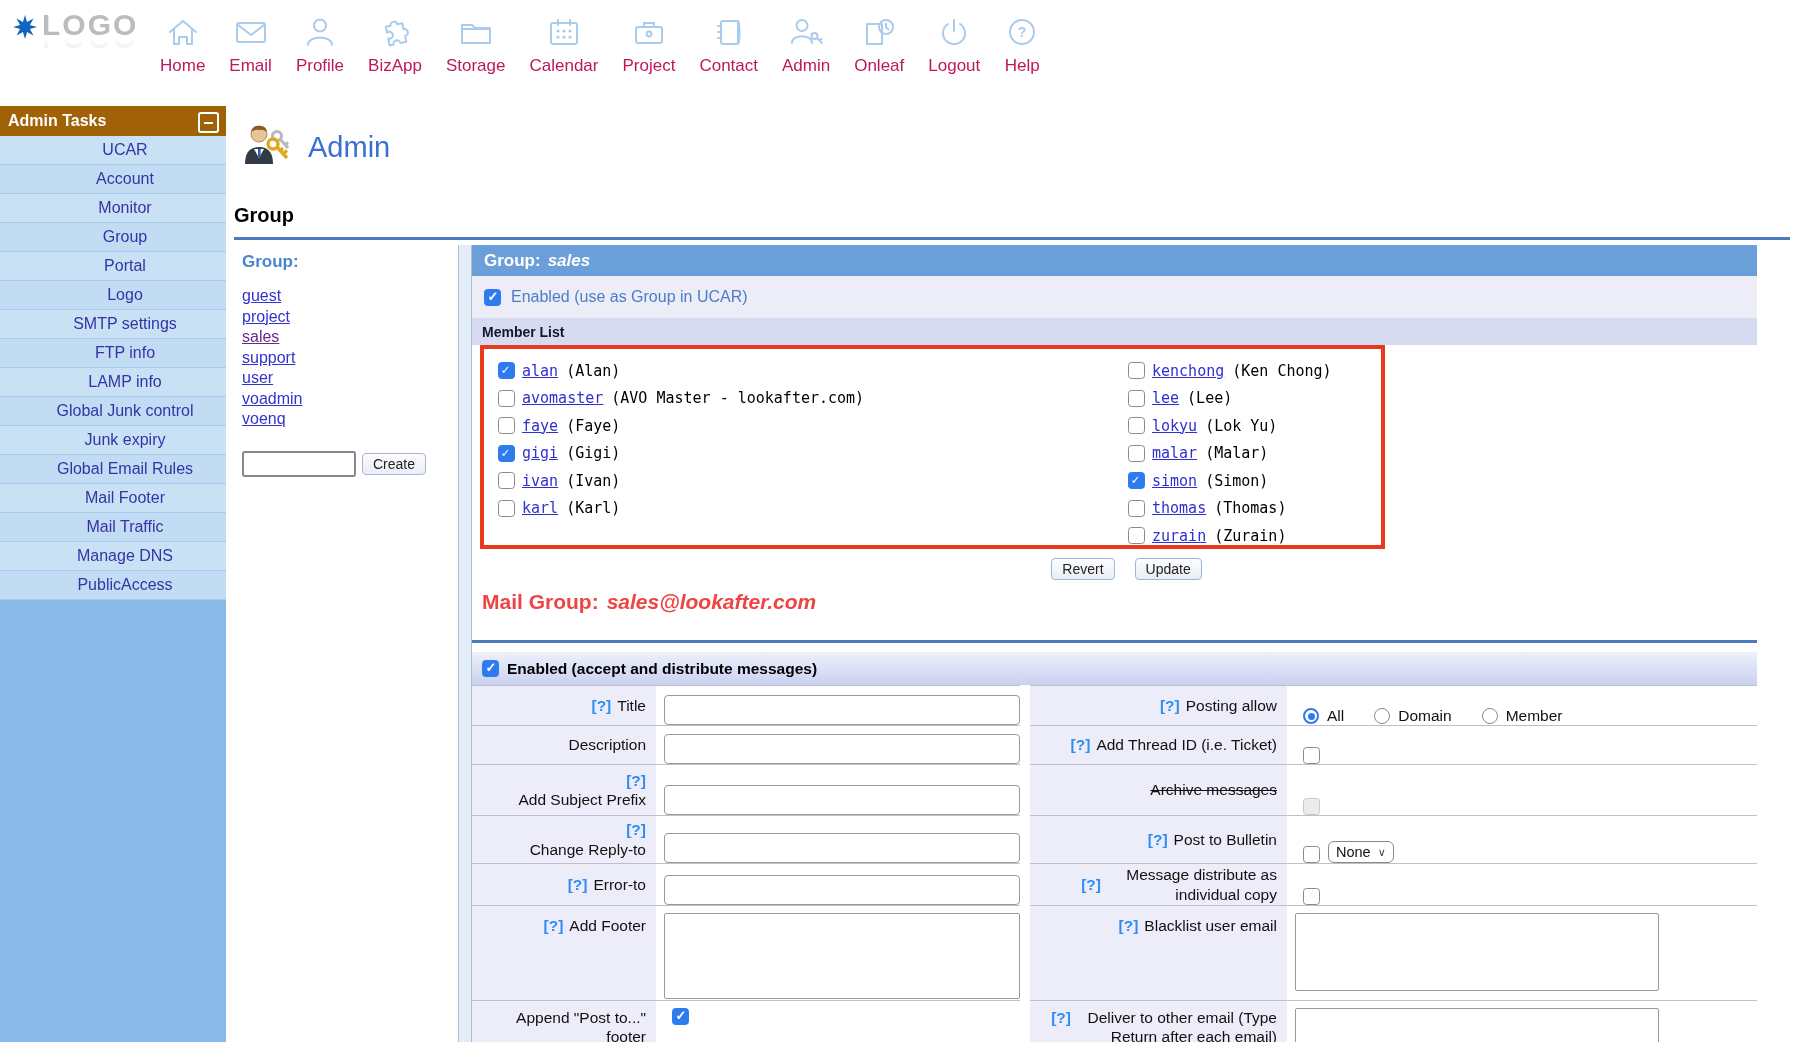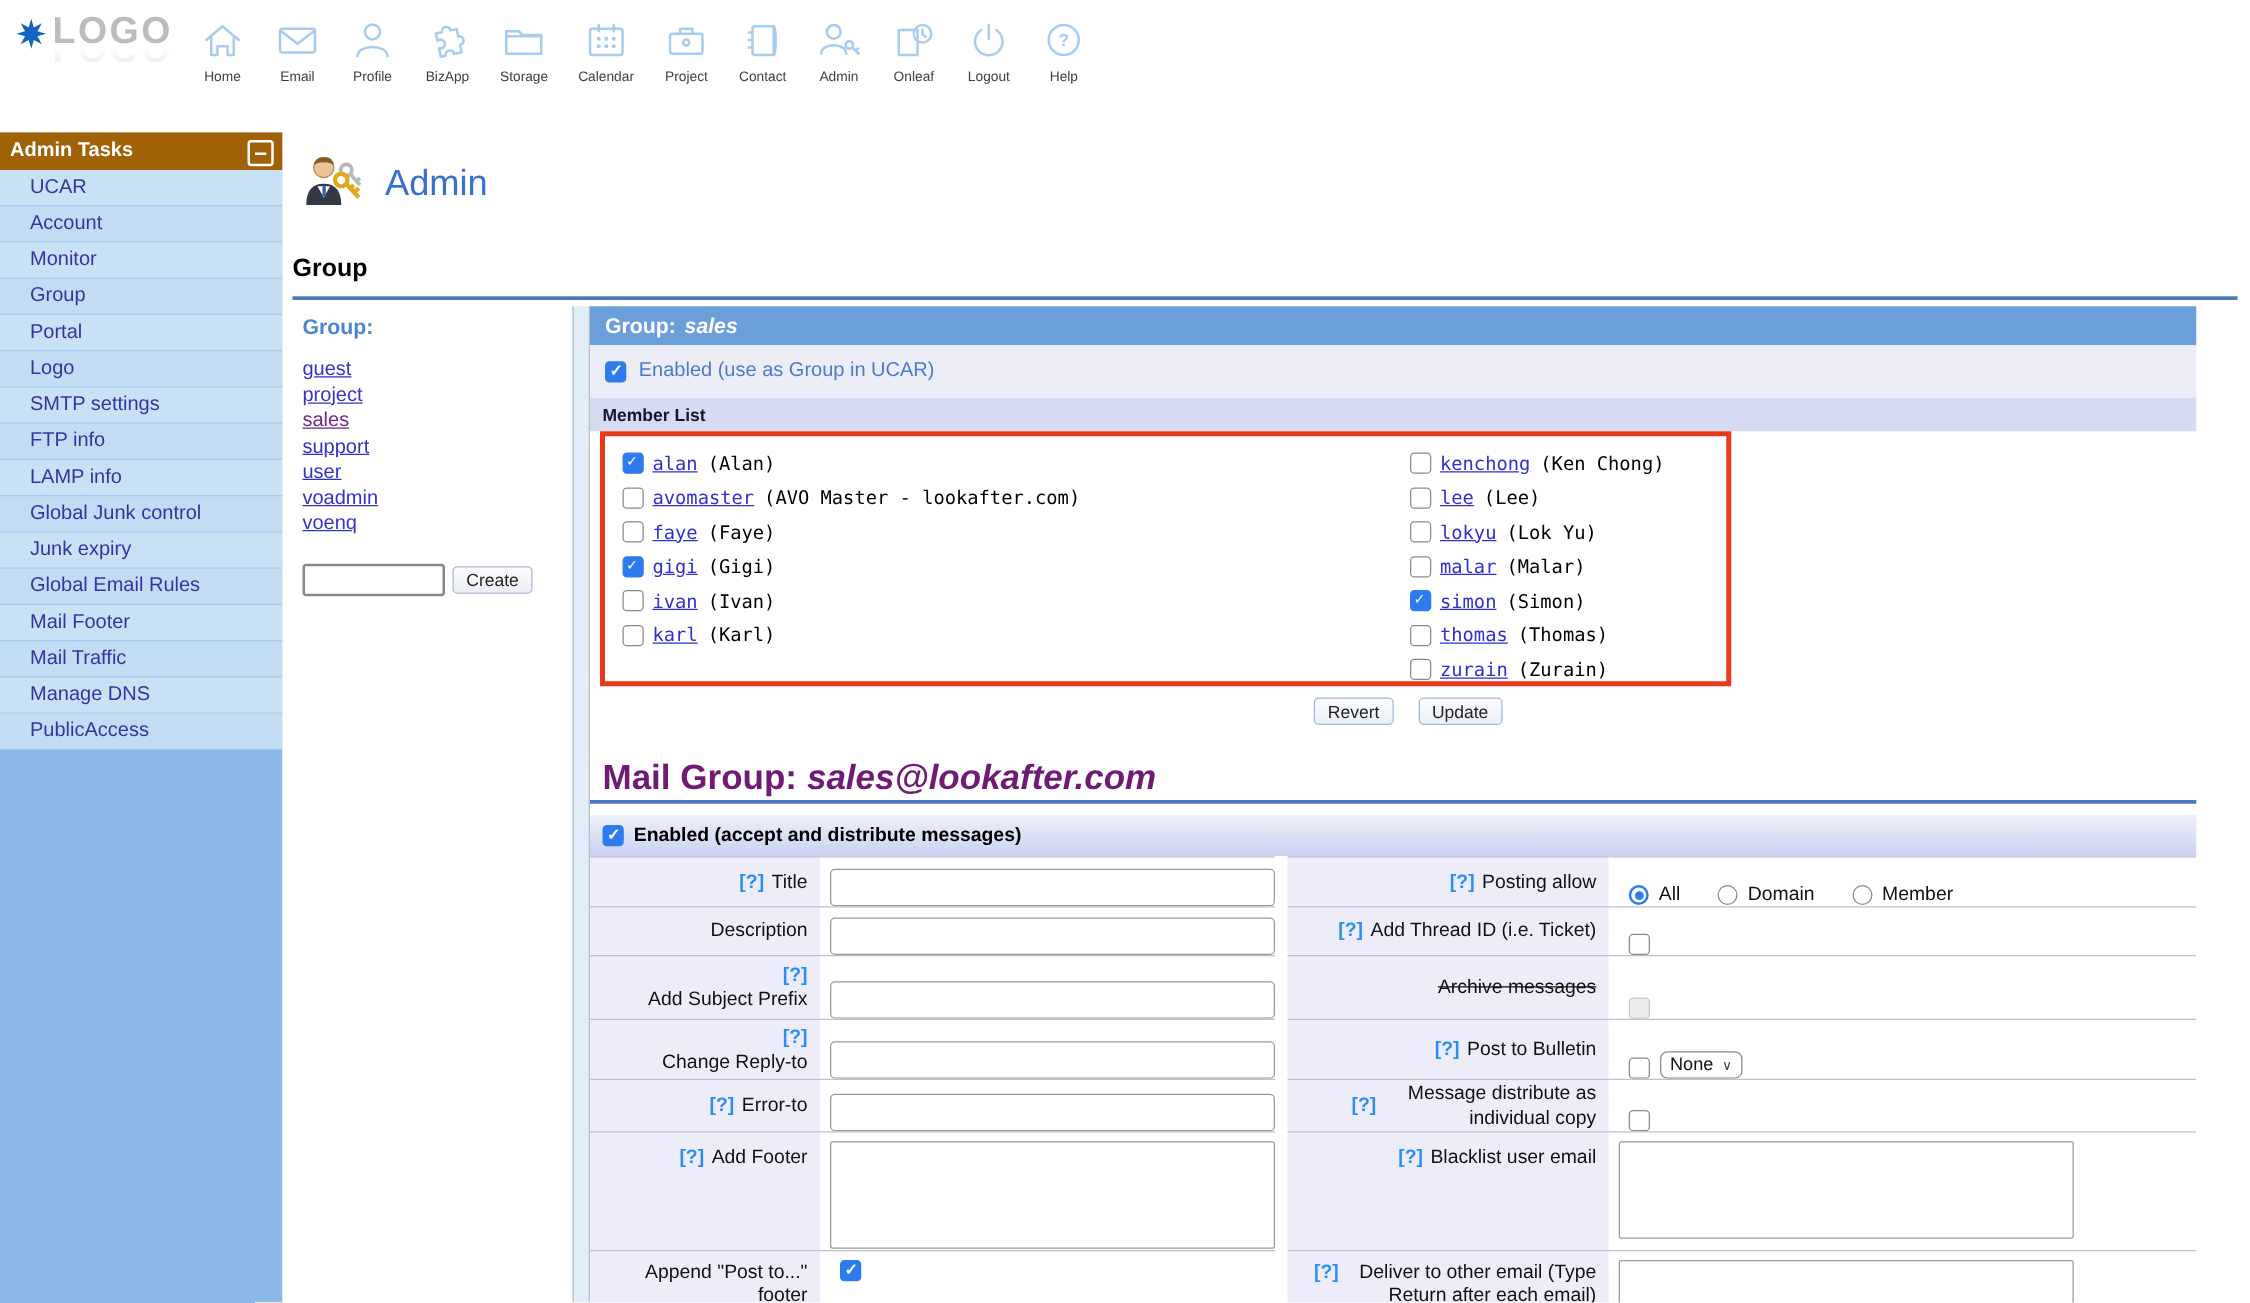--- a/index.html
+++ b/index.html
@@ -11,31 +11,31 @@
   .logo{position:absolute;left:42px;top:10px;line-height:1;}
   .logo-main{font-weight:bold;font-size:30px;letter-spacing:2px;color:#bcbcbc;}
   .logo-refl{font-weight:bold;font-size:30px;letter-spacing:2px;color:#cfcfcf;
      transform:scaleY(-1);opacity:.45;height:15px;overflow:hidden;margin-top:-2px;
      -webkit-mask-image:linear-gradient(to top,transparent 5%,#000 95%);
      mask-image:linear-gradient(to top,transparent 5%,#000 95%);}
   .nav{position:absolute;left:148px;top:12px;display:flex;align-items:flex-end;}
   .nav-item{display:flex;flex-direction:column;align-items:center;justify-content:flex-end;
      padding:0 12px;cursor:pointer;}
   .nav-item .nicon{height:40px;display:flex;align-items:center;}
-  .nav-item .nlabel{font-size:11px;color:#404040;margin-top:4px;}
+  .nav-item .nlabel{font-size:17px;color:#be185d;margin-top:4px;}
   .nicon svg{stroke:#a9cbee;fill:none;stroke-width:2;stroke-linecap:round;stroke-linejoin:round;}
   
   .sidebar{position:absolute;left:0;top:106px;width:226px;bottom:0;background:#8ab9e8;}
   .sb-head{height:30px;background:#a16207;color:#fff;font-weight:bold;font-size:16px;
      display:flex;align-items:center;padding:0 8px;position:relative;}
   .sb-collapse{position:absolute;right:7px;top:6px;width:17px;height:17px;border:2px solid #fff;
      border-radius:3px;display:flex;align-items:center;justify-content:center;cursor:pointer;}
   .sb-collapse::after{content:"";width:9px;height:2px;background:#fff;}
   .sb-item{height:28px;border-bottom:1px solid #a5cbec;display:flex;align-items:center;
-     padding-left:24px;font-size:16px;color:#3434a6;background:#c9e1f5;cursor:pointer;}
+     padding-left:24px;font-size:16px;color:#3434a6;background:#c9e1f5;cursor:pointer;justify-content:center;}
   .sb-item:nth-child(odd){background:#c2dcf3;}
   
   .main{position:absolute;left:226px;top:106px;width:1574px;bottom:0;background:#fff;}
   .admin-hd{position:absolute;left:16px;top:16px;display:flex;align-items:center;}
   .admin-hd .atitle{font-size:29px;color:#3a6fd2;margin-left:16px;}
   .sec-title{position:absolute;left:8px;top:98px;font-size:20px;font-weight:bold;color:#000;}
   .hdivider{position:absolute;left:8px;top:131px;width:1556px;height:3px;background:#4a7ab8;}
   .vstrip{position:absolute;left:232px;top:139px;width:12px;bottom:0;background:#e2edfa;
      border-left:1px solid #b9bdc6;border-right:1px solid #b9bdc6;}
   
@@ -73,21 +73,21 @@
       box-sizing:border-box;flex:none;cursor:pointer;}
   .cb.on{background:#2e7bf0;border-color:#2e7bf0;position:relative;}
   .cb.on::after{content:"✓";position:absolute;left:2.5px;top:-1px;color:#fff;font-size:13px;font-weight:bold;}
   .cb.dis{background:#ececec;border-color:#c8c8c8;cursor:default;}
   .radio{width:16px;height:16px;border:1.5px solid #8a8a8a;border-radius:50%;background:#fff;
       box-sizing:border-box;flex:none;cursor:pointer;}
   .radio.on{border:2px solid #2e7bf0;position:relative;}
   .radio.on::after{content:"";position:absolute;left:2.5px;top:2.5px;width:7px;height:7px;
       border-radius:50%;background:#2e7bf0;}
   .btnrow{position:absolute;left:12px;top:452px;width:1285px;display:flex;justify-content:center;gap:20px;}
-  .mg-head{position:absolute;left:10px;top:500px;font-size:28px;font-weight:bold;color:#701a75;}
+  .mg-head{position:absolute;left:10px;top:484px;font-size:21px;font-weight:bold;color:#ef4444;}
   .mg-head .email{font-style:italic;margin-left:8px;}
   .mg-div{position:absolute;left:0;top:534px;width:1285px;height:3px;background:#4a7ab8;}
   .mg-en{position:absolute;left:0;top:546px;width:1285px;height:33px;
      background:linear-gradient(#eef1fb,#c9d1f0);display:flex;align-items:center;
      padding-left:10px;box-sizing:border-box;font-weight:bold;font-size:15.5px;color:#000;}
   .mg-en .cb{margin-right:8px;}
   .en-row .cb{margin-right:10px;}
   
   .fgrid{position:absolute;left:0;top:579px;width:1285px;display:grid;
      grid-template-columns:184px 364px 10px 257px 470px;

